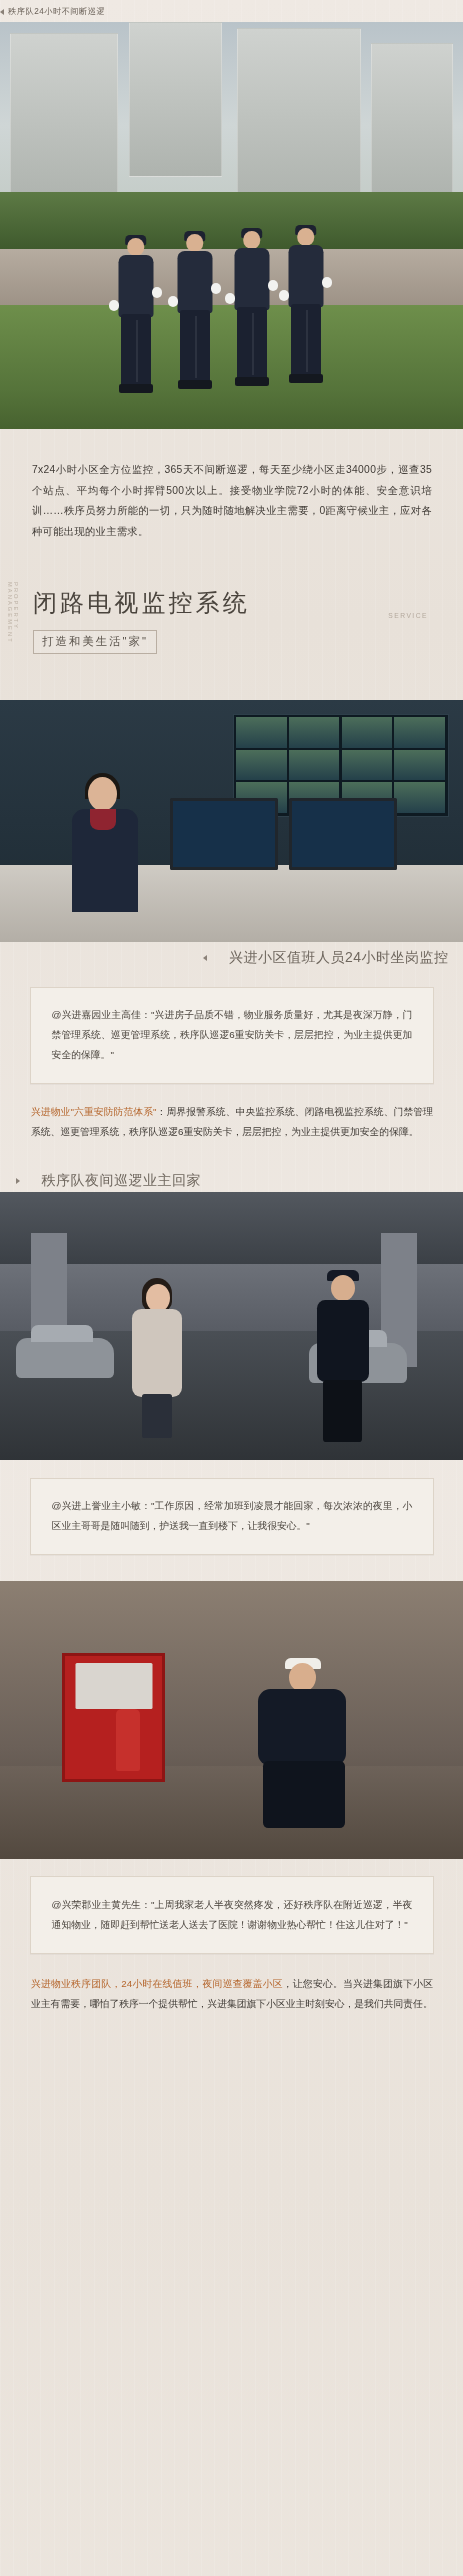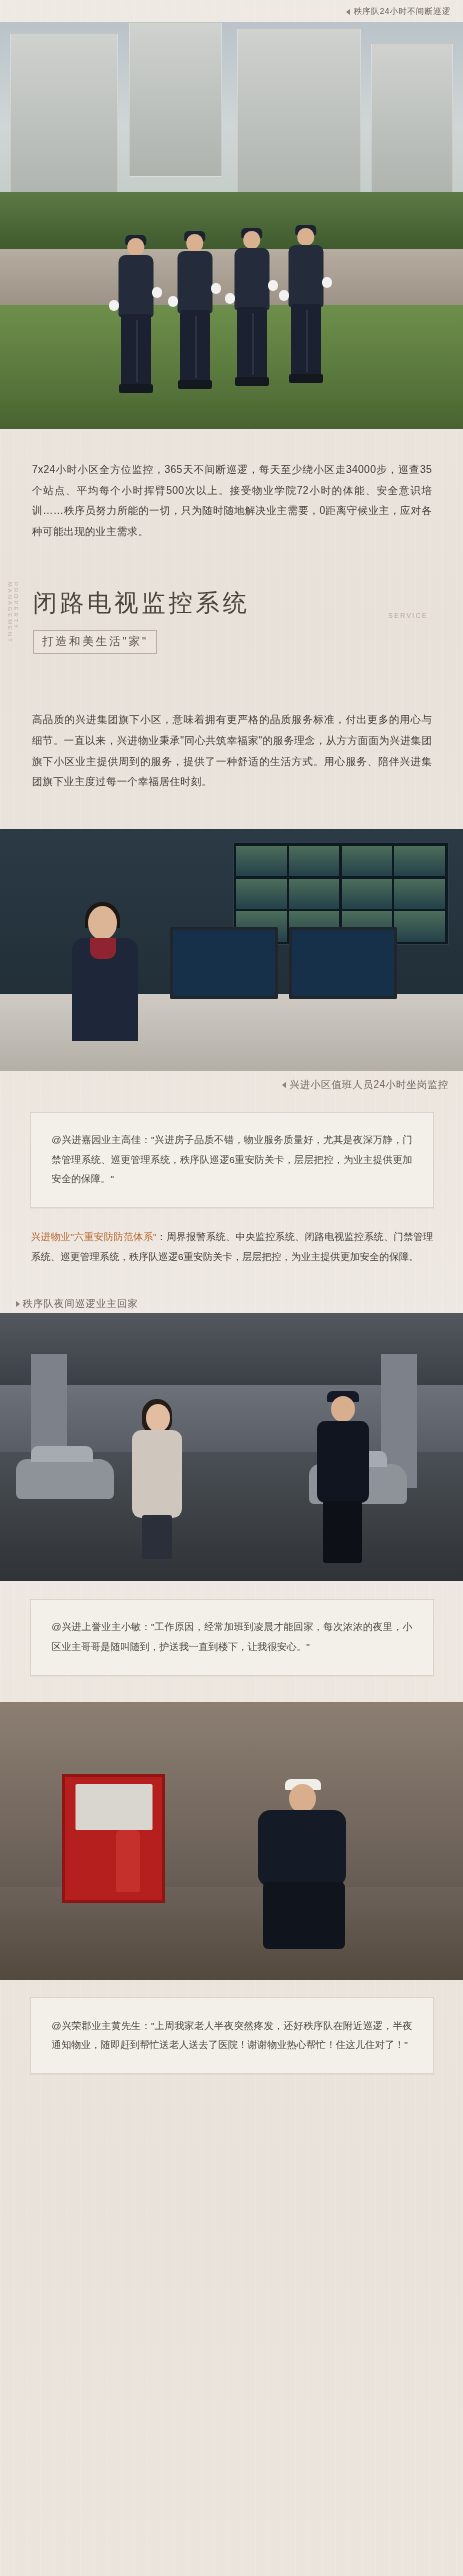--- a/index.html
+++ b/index.html
@@ -28,21 +28,20 @@
       repeating-linear-gradient(90deg, rgba(255,255,255,0.22) 0 1px, rgba(0,0,0,0) 1px 13.4px);
     opacity: .5;
     pointer-events: none;
   }
   .inner { position: relative; z-index: 2; }
 
   
   .top-caption {
     display: flex;
     align-items: center;
-    justify-content: flex-end;
     gap: 4.1px;
     padding: 6.2px 13.4px 5.2px 0;
     font-size: 8.2px;
     color: #6a6158;
     letter-spacing: 0.5px;
   }
   .tri-left {
     width: 0; height: 0;
     border-top: 3.1px solid transparent;
     border-bottom: 3.1px solid transparent;
@@ -259,23 +258,23 @@
   .fire .insp .cap{position:absolute;left:58px;top:0;width:36px;height:11.3px;border-radius:5.7px 5.7px 1.5px 1.5px;background:#f0eee9;}
   .fire .insp .body{position:absolute;left:31px;top:31px;width:88px;height:77px;border-radius:12.4px;background:#141a26;}
   .fire .insp .legs{position:absolute;left:36px;top:103px;width:82px;height:67px;background:#0f141d;border-radius:5.2px;}
   .fire .extinguisher { position:absolute; left:116px; bottom:88px; width:24px; height:62px; background:#c6302c; border-radius:5.2px 5.2px 2.1px 2.1px; }
 
   
   .caption {
     display: flex;
     align-items: center;
     justify-content: flex-end;
-    gap: 3px;
+    gap: 22px;
     padding: 7.2px 15.5px 2.1px 0;
-    font-size: 10px;
+    font-size: 14px;
     color: #6f675e;
     letter-spacing: 0.5px;
   }
   .caption.left {
     justify-content: flex-start;
     padding: 7.2px 0 2.1px 15.5px;
   }
 
   
   .quote-card {
@@ -382,23 +381,20 @@
 
     <div class="section-heading">
       <span class="vert-label" style="top:0;">PROPERTY MANAGEMENT</span>
       <h2 class="maintitle">闭路电视监控系统</h2>
       <span class="subtitle">打造和美生活"家"</span>
       <span class="ghost">SERVICE</span>
     </div>
 
     <div class="spacer-md"></div>
 
-    <div class="para-block">
-      <p class="para">高品质的兴进集团旗下小区，意味着拥有更严格的品质服务标准，付出更多的用心与细节。一直以来，兴进物业秉承"同心共筑幸福家"的服务理念，从方方面面为兴进集团旗下小区业主提供周到的服务，提供了一种舒适的生活方式。用心服务、陪伴兴进集团旗下业主度过每一个幸福居住时刻。</p>
-    </div>
 
     <div class="spacer-md"></div>
 
     <div class="photo office">
       <div class="wall"></div>
       <div class="monitorwall">
         <i></i>
           <i></i>
         <i></i>
           <i></i>
@@ -482,16 +478,19 @@
         <div class="head"></div>
         <div class="body"></div>
         <div class="legs"></div>
       </div>
     </div>
 
     <div class="quote-card">
       <p>@兴荣郡业主黄先生："上周我家老人半夜突然疼发，还好秩序队在附近巡逻，半夜通知物业，随即赶到帮忙送老人送去了医院！谢谢物业热心帮忙！住这儿住对了！"</p>
     </div>
 
+    <div class="closing">
+      <p><span class="accent">兴进物业秩序团队，24小时在线值班，夜间巡查覆盖小区</span><span>，让您安心。当兴进集团旗下小区业主有需要，哪怕了秩序一个提供帮忙，兴进集团旗下小区业主时刻安心，是我们共同责任。</span></p>
+    </div>
 
   </div>
 </div>
 
 
 </body></html>

